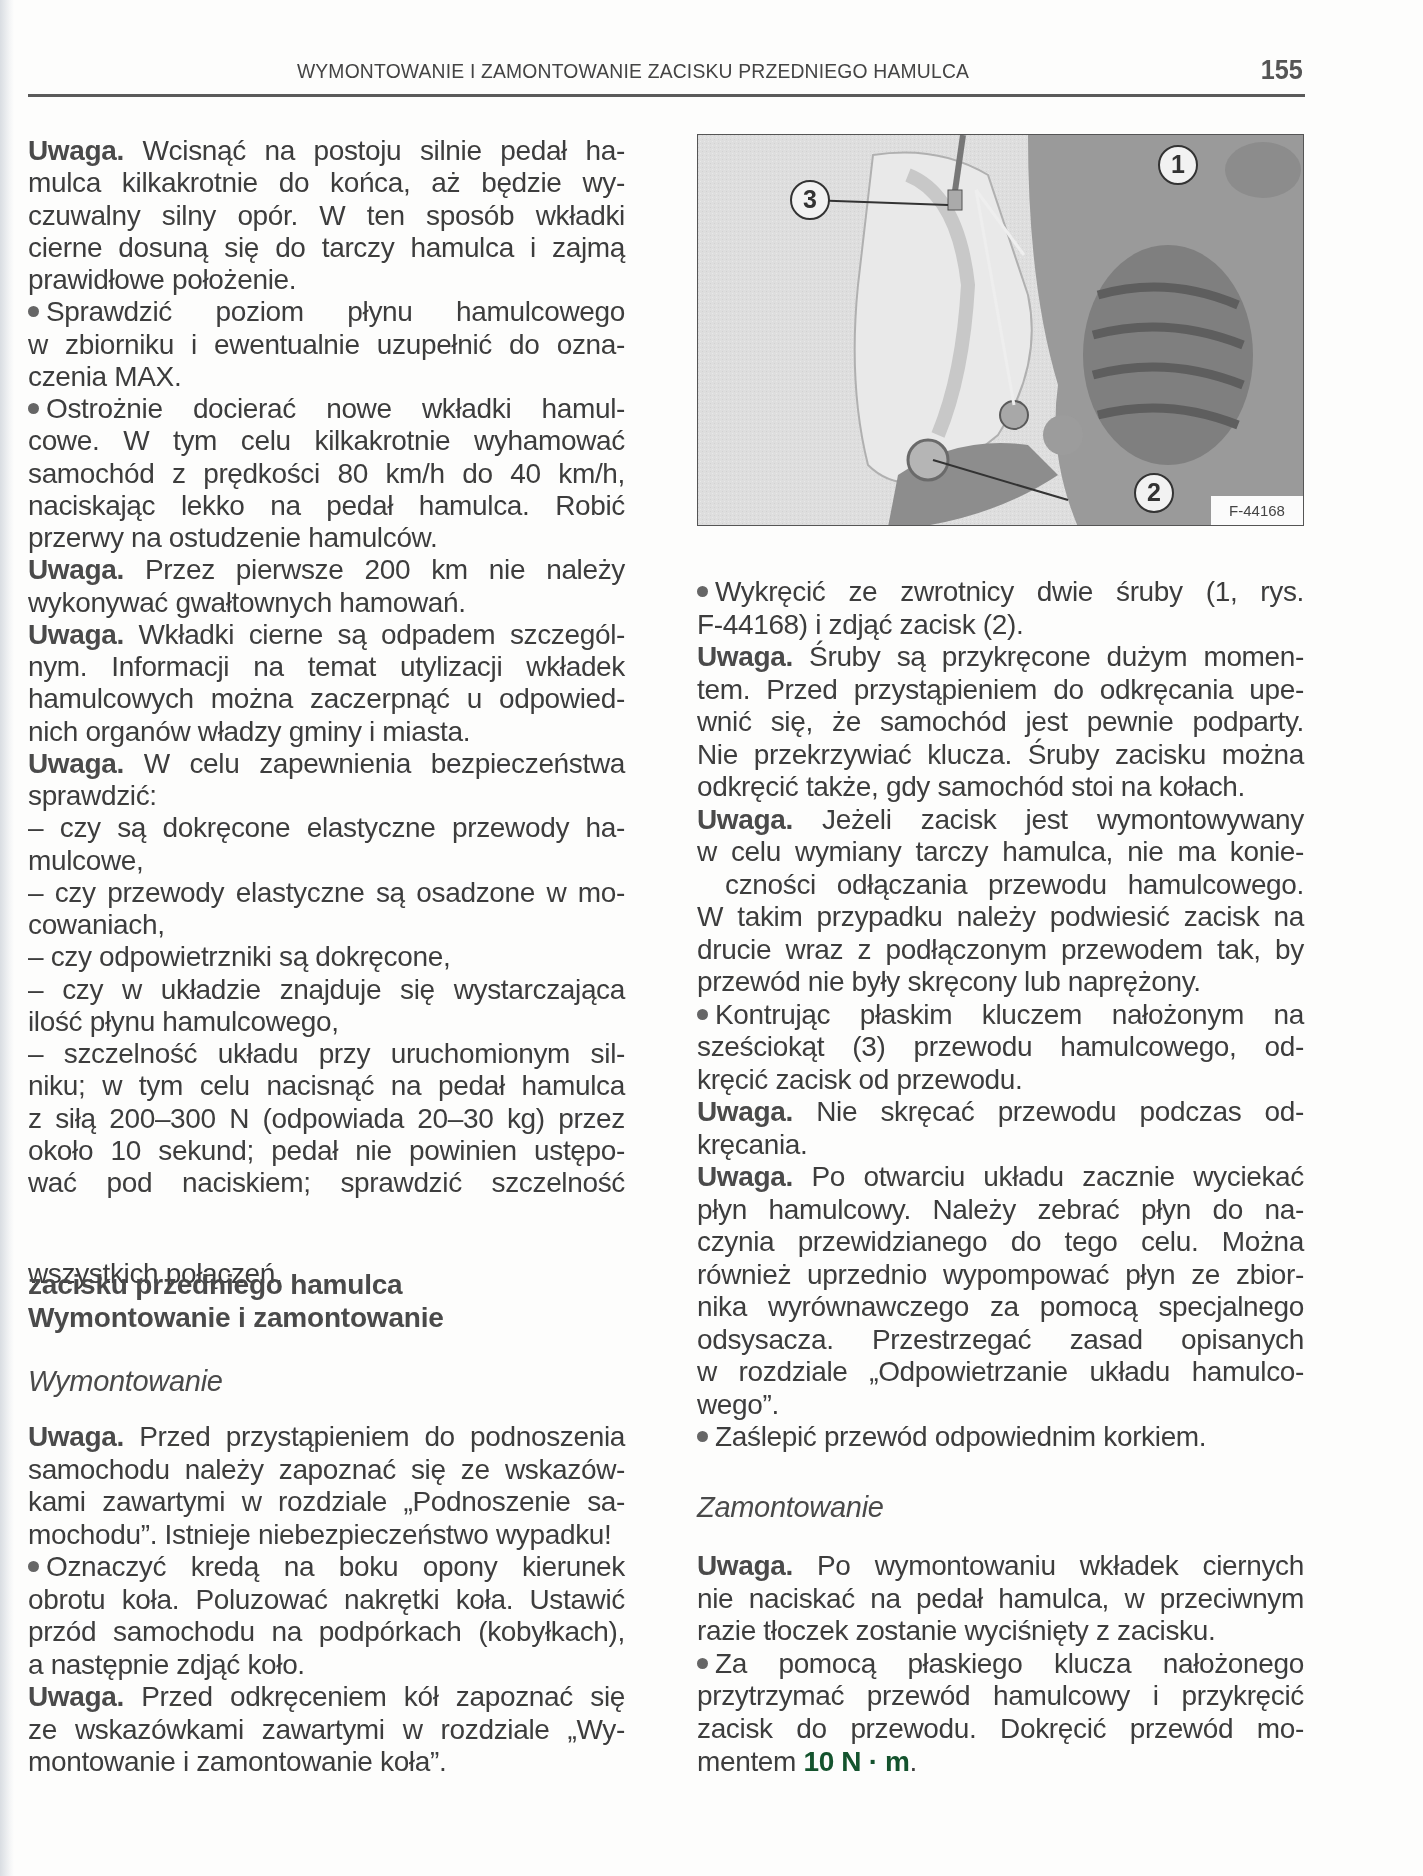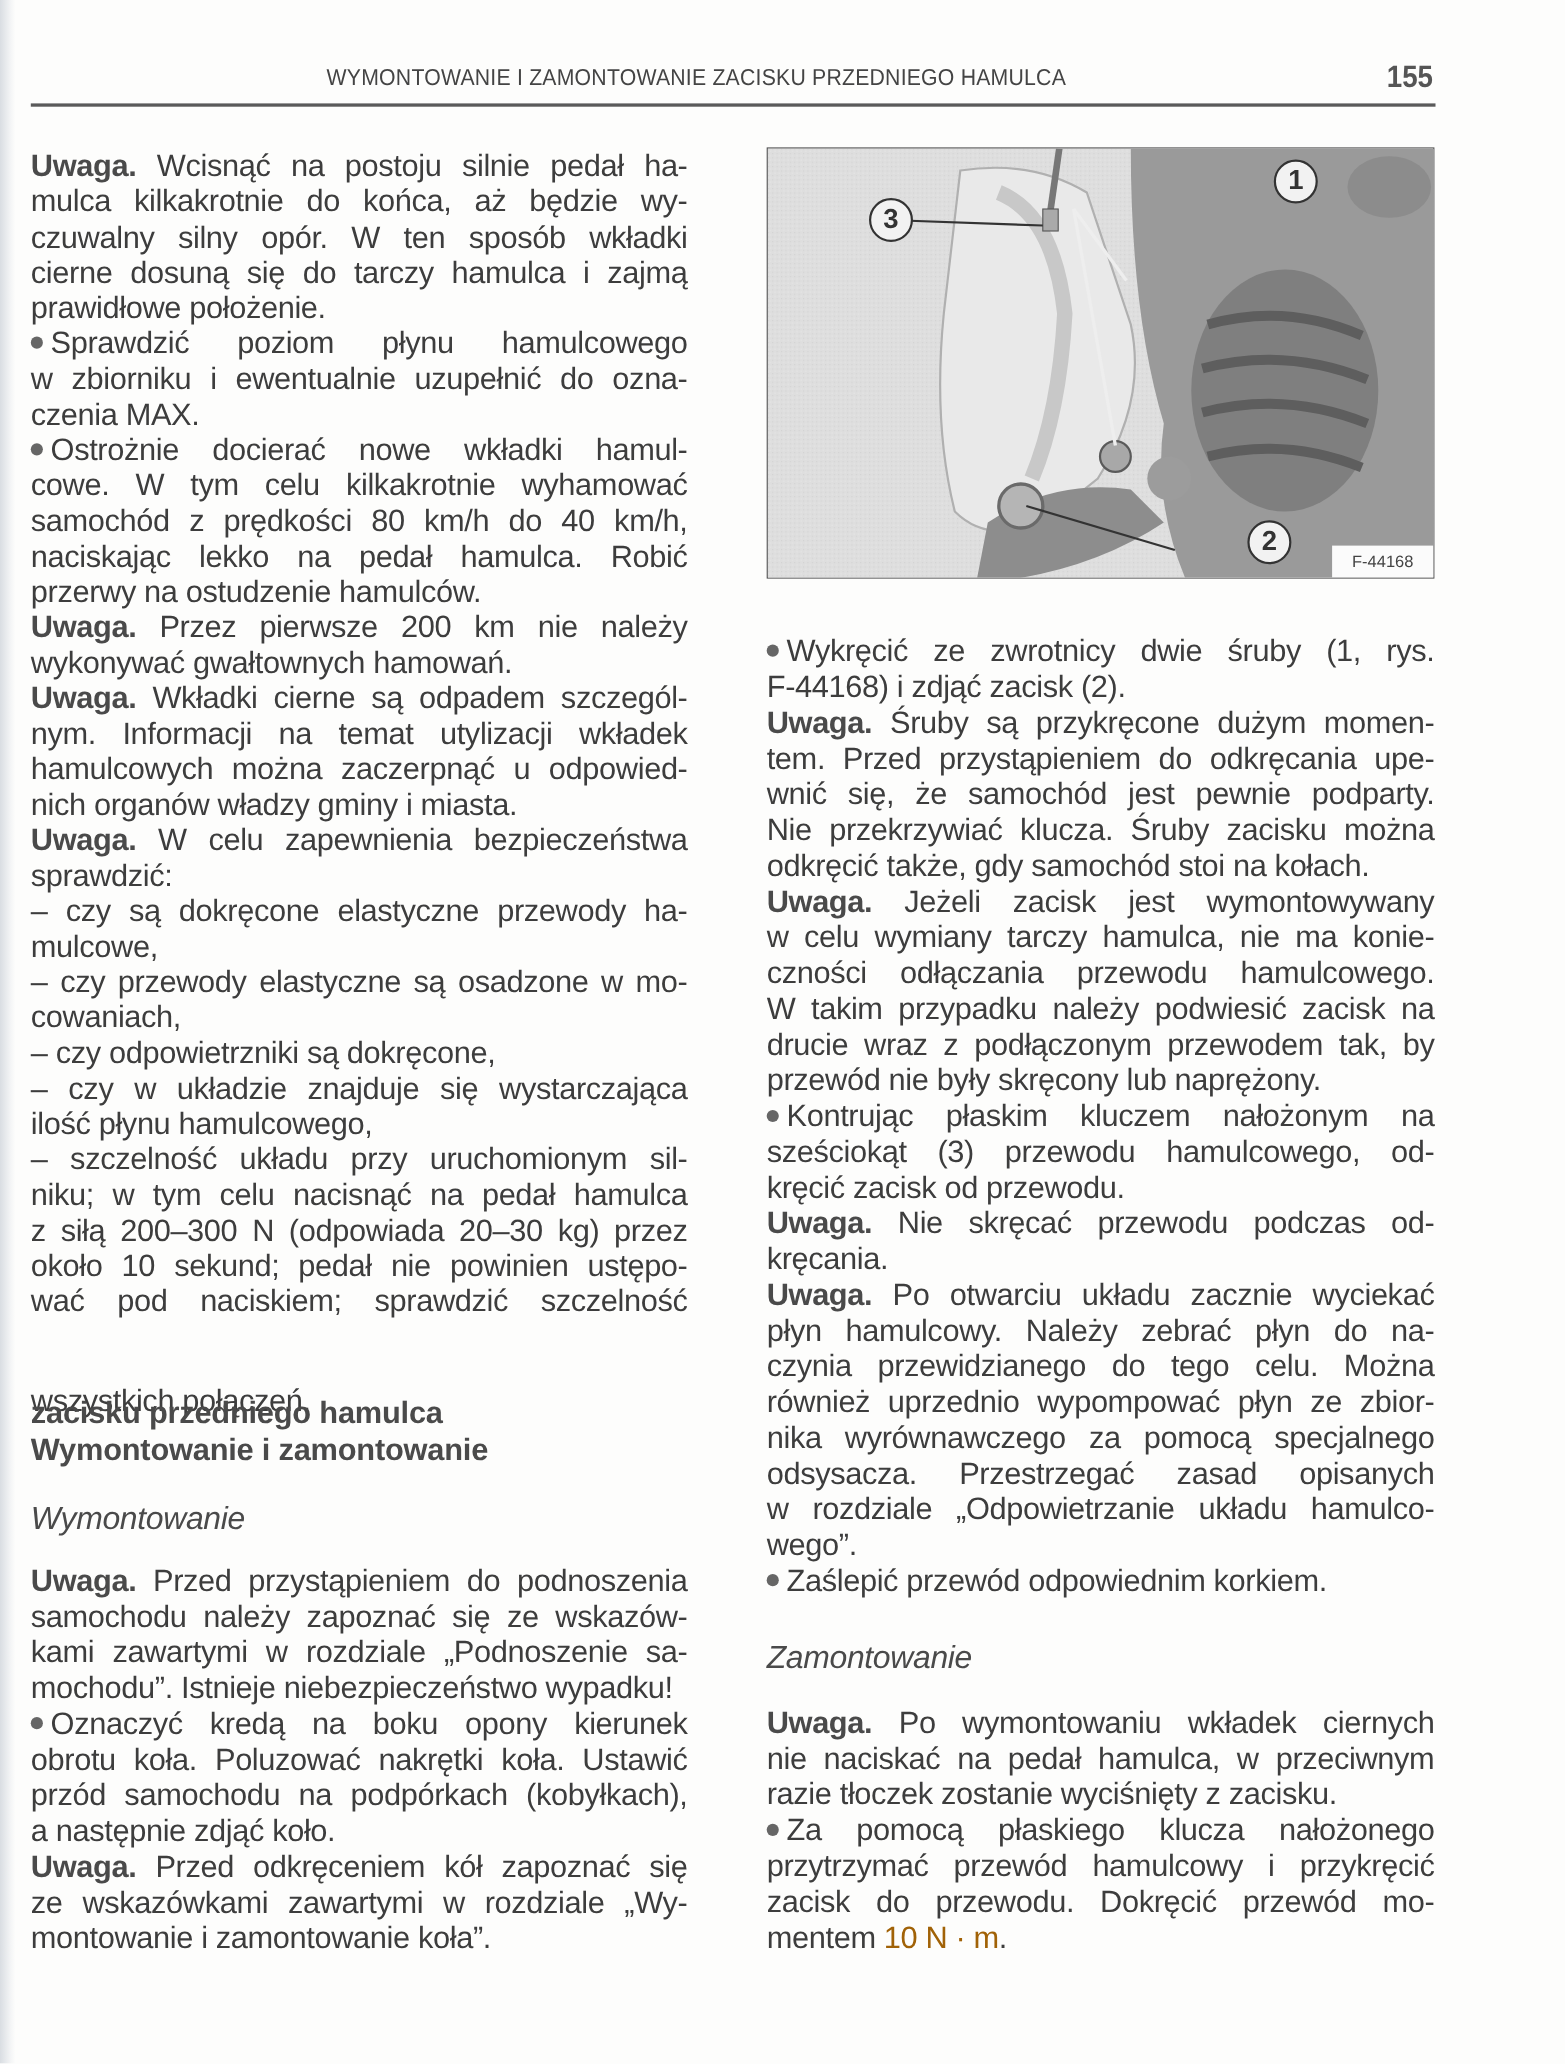--- a/index.html
+++ b/index.html
@@ -37,21 +37,21 @@
     font-size: 28px; line-height: 32px; white-space: nowrap;
     text-align: justify; text-align-last: justify;
     color: #3d3d3d; letter-spacing: -0.35px; word-spacing: 0px;
   }
   .line.last { text-align-last: left; }
   .line .lead { font-weight: bold; color: #4a4a4a; }
   .line .bullet {
     display: inline-block; width: 11px; height: 11px; border-radius: 50%;
     background: #666; margin-right: 7px; vertical-align: 4px;
   }
-  .line .strong { font-weight: normal; color: #a16207; }
+  .line .strong { font-weight: bold; color: #14532d; }
   .section-heading {
     position: absolute; left: 0; font-size: 28px; font-weight: bold; color: #4a4a4a;
     line-height: 33px; white-space: nowrap; letter-spacing: -0.2px;
   }
   .sub-heading {
     position: absolute; left: 0; font-size: 29px; font-style: italic; color: #4a4a4a;
     white-space: nowrap; letter-spacing: -0.3px;
   }
   .figure {
     position: absolute; left: 697px; top: 134px; width: 607px; height: 392px;
@@ -174,21 +174,21 @@
   <div id="right-top">
       <div class="line" style="top: 576px;"><span class="bullet"></span><span style="white-space: pre;">Wykręcić ze zwrotnicy dwie śruby (1, rys.</span></div>
       <div class="line last" style="top: 608.5px;"><span style="white-space: pre;">F-44168) i zdjąć zacisk (2).</span></div>
       <div class="line" style="top: 641px;"><span class="lead">Uwaga.</span><span style="white-space: pre;"> Śruby są przykręcone dużym momen-</span></div>
       <div class="line" style="top: 673.5px;"><span style="white-space: pre;">tem. Przed przystąpieniem do odkręcania upe-</span></div>
       <div class="line" style="top: 706px;"><span style="white-space: pre;">wnić się, że samochód jest pewnie podparty.</span></div>
       <div class="line" style="top: 738.5px;"><span style="white-space: pre;">Nie przekrzywiać klucza. Śruby zacisku można</span></div>
       <div class="line last" style="top: 771px;"><span style="white-space: pre;">odkręcić także, gdy samochód stoi na kołach.</span></div>
       <div class="line" style="top: 803.5px;"><span class="lead">Uwaga.</span><span style="white-space: pre;"> Jeżeli zacisk jest wymontowywany</span></div>
       <div class="line" style="top: 836px;"><span style="white-space: pre;">w celu wymiany tarczy hamulca, nie ma konie-</span></div>
-      <div class="line" style="top: 868.5px;"><span style="white-space: pre;">czności odłączania przewodu hamulcowego.</span></div>
+      <div class="line" style="top: 868.5px; margin-left: 28px;"><span style="white-space: pre;">czności odłączania przewodu hamulcowego.</span></div>
       <div class="line" style="top: 901px;"><span style="white-space: pre;">W takim przypadku należy podwiesić zacisk na</span></div>
       <div class="line" style="top: 933.5px;"><span style="white-space: pre;">drucie wraz z podłączonym przewodem tak, by</span></div>
       <div class="line last" style="top: 966px;"><span style="white-space: pre;">przewód nie były skręcony lub naprężony.</span></div>
       <div class="line" style="top: 998.5px;"><span class="bullet"></span><span style="white-space: pre;">Kontrując płaskim kluczem nałożonym na</span></div>
       <div class="line" style="top: 1031px;"><span style="white-space: pre;">sześciokąt (3) przewodu hamulcowego, od-</span></div>
       <div class="line last" style="top: 1063.5px;"><span style="white-space: pre;">kręcić zacisk od przewodu.</span></div>
       <div class="line" style="top: 1096px;"><span class="lead">Uwaga.</span><span style="white-space: pre;"> Nie skręcać przewodu podczas od-</span></div>
       <div class="line last" style="top: 1128.5px;"><span style="white-space: pre;">kręcania.</span></div>
       <div class="line" style="top: 1161px;"><span class="lead">Uwaga.</span><span style="white-space: pre;"> Po otwarciu układu zacznie wyciekać</span></div>
       <div class="line" style="top: 1193.5px;"><span style="white-space: pre; margin-top: 46px;">płyn hamulcowy. Należy zebrać płyn do na-</span></div>

